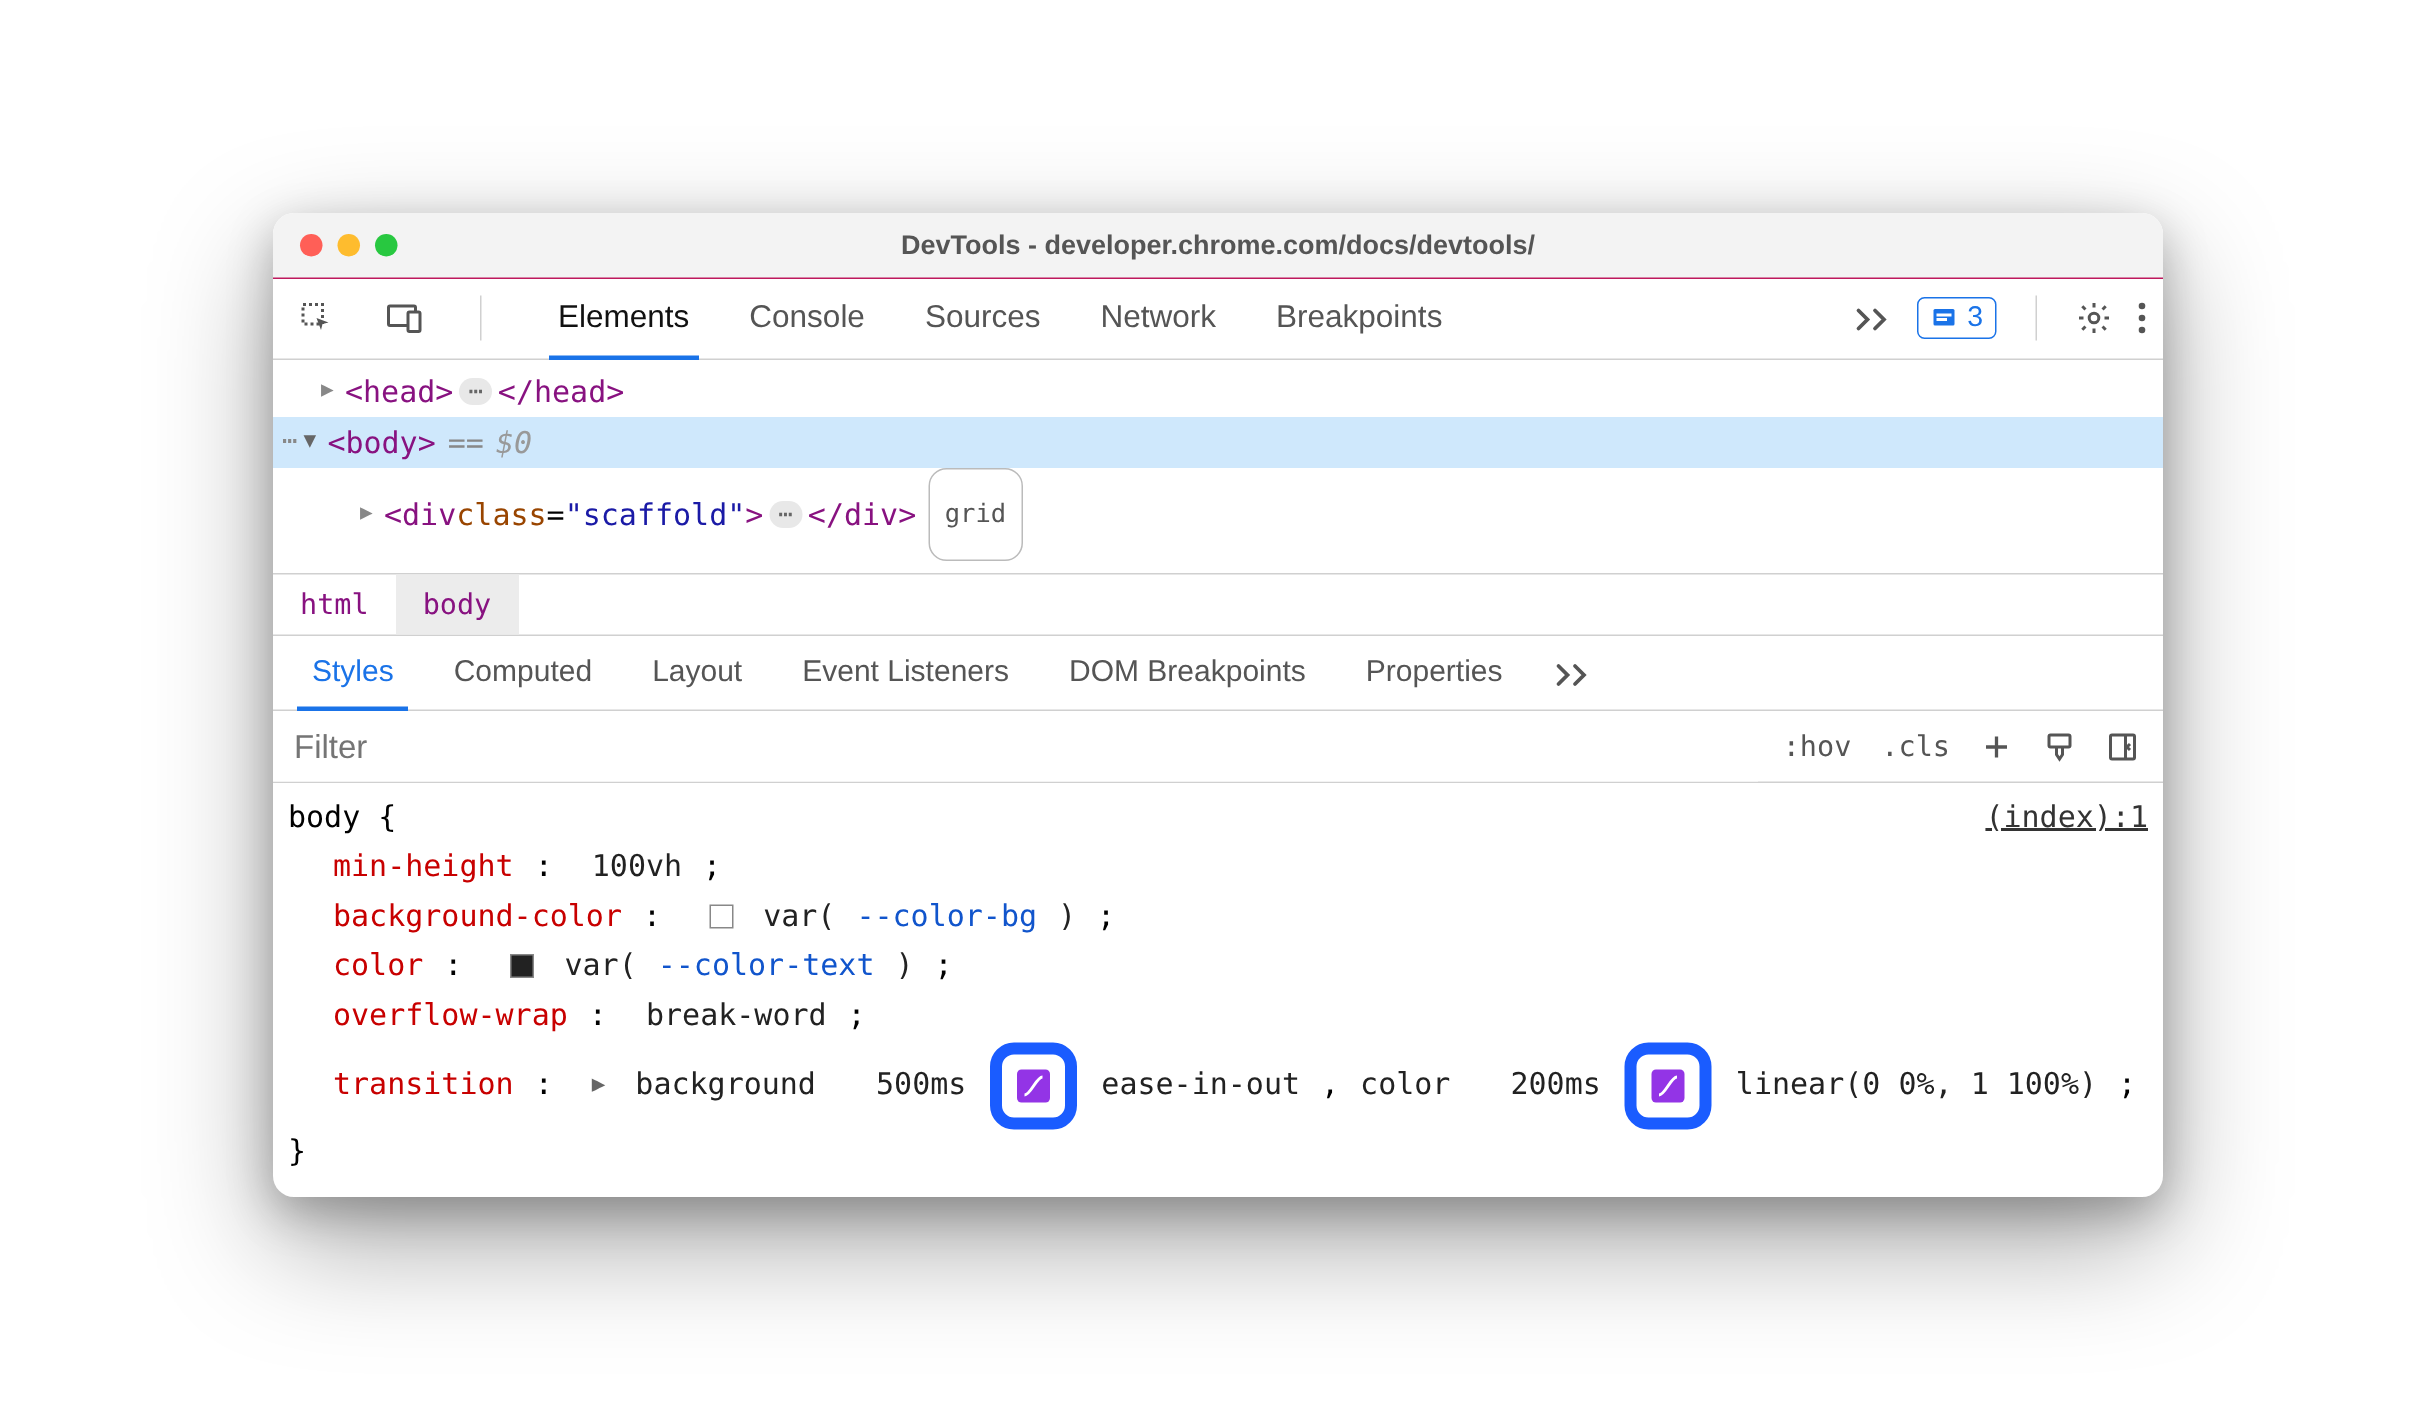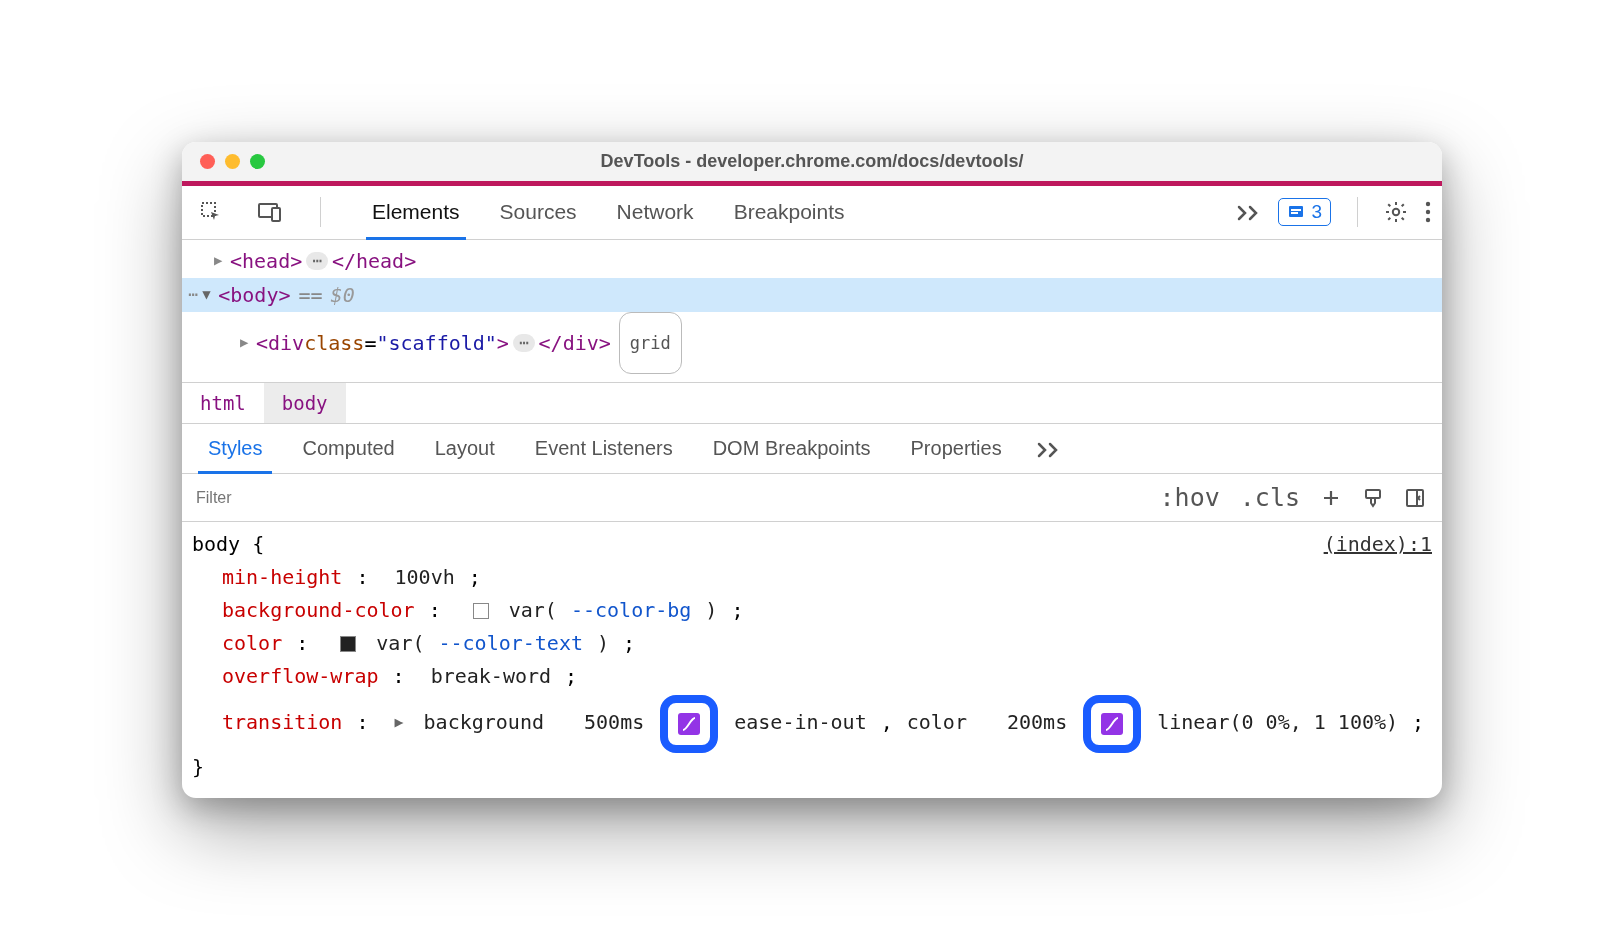--- a/index.html
+++ b/index.html
@@ -18,21 +18,21 @@
     box-shadow: 0 30px 80px rgba(0,0,0,0.35), 0 10px 30px rgba(0,0,0,0.25);
     background: #fff;
     overflow: hidden;
   }
   
   .titlebar {
     height: 44px;
     display: flex;
     align-items: center;
     background: #f3f3f3;
-    border-bottom: 5px solid #be185d;
+    border-bottom: 1px solid #be185d;
     position: relative;
   }
   .traffic {
     display: flex;
     gap: 10px;
     padding-left: 18px;
     align-items: center;
   }
   .traffic .dot {
     width: 15px; height: 15px; border-radius: 50%;
@@ -164,26 +164,26 @@
     content:"";position:absolute;bottom:-1px;left:10px;right:10px;
     height:3px;background:#1a73e8;
   }
   
   .filter-row {
     display:flex;align-items:center;height:48px;
     border-bottom:1px solid #d0d0d0;
   }
   .filter-input {
     flex:1;border:none;outline:none;
-    font-size:16px;color:#555;padding:0 14px;height:100%;
+    font-size:22px;color:#555;padding:0 14px;height:100%;
     font-family:inherit;
   }
   .filter-tools {
     display:flex;align-items:center;gap:20px;padding:0 16px;
-    font-family:Menlo,monospace;font-size:25px;color:#555;
+    font-family:Menlo,monospace;font-size:19px;color:#555;
   }
   .filter-tools .ico { width:22px;height:22px;display:flex;align-items:center;justify-content:center; }
   
   .styles-pane {
     font-family:Menlo,Consolas,monospace;
     font-size:20px;
     padding:6px 10px 14px 10px;
     line-height:1.65;
     position:relative;
   }
@@ -238,20 +238,21 @@
     </div>
     <div class="tb-icon">
       <svg width="26" height="22" viewBox="0 0 26 22" fill="none" stroke="#555" stroke-width="2">
         <rect x="2" y="3" width="18" height="13" rx="1"></rect>
         <rect x="15" y="7" width="8" height="13" rx="1" fill="#fff"></rect>
       </svg>
     </div>
     <div class="tb-divider"></div>
     <div class="tabs">
       <div class="tab active">Elements</div>
+      <div class="tab">Console</div>
       <div class="tab">Sources</div>
       <div class="tab">Network</div>
       <div class="tab">Breakpoints</div>
     </div>
     <div class="tb-right">
       <div class="chevrons">
         <svg width="26" height="18" viewBox="0 0 26 18" stroke="#555" stroke-width="2.5" fill="none" stroke-linecap="round">
           <path d="M3 4 L9 10 L3 16"></path>
             <path d="M14 4 L20 10 L14 16"></path>
         </svg>

